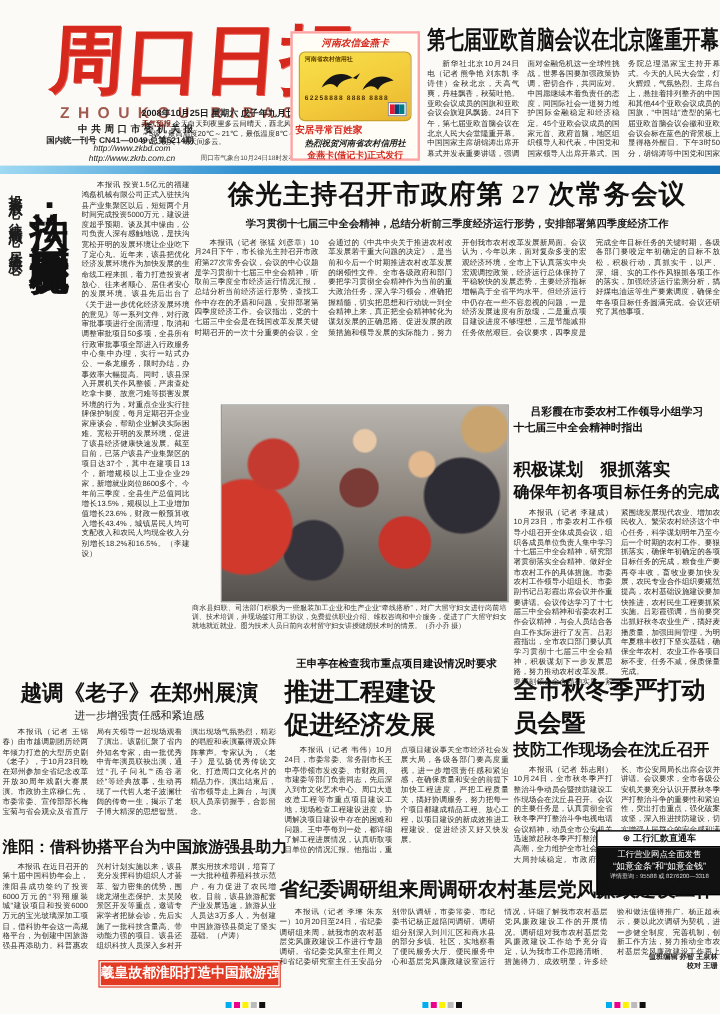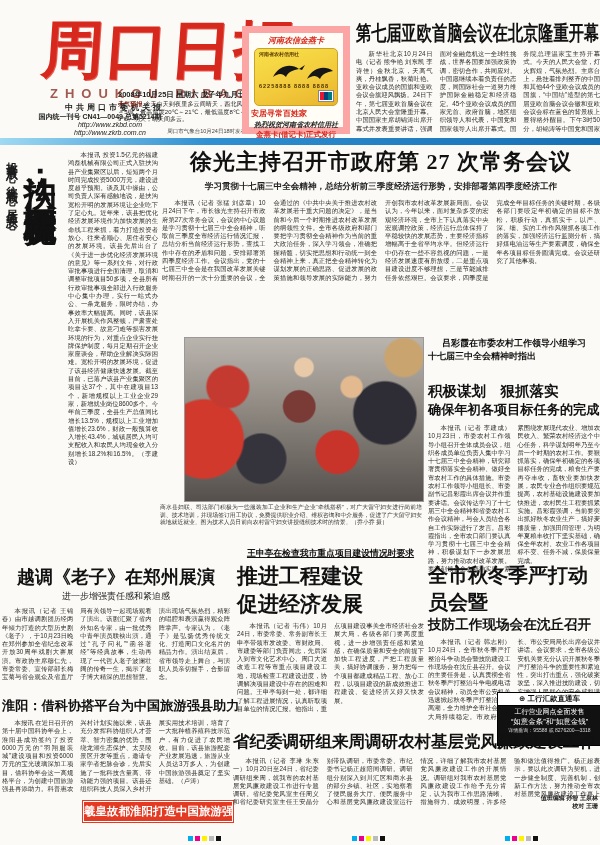--- a/index.html
+++ b/index.html
@@ -14,21 +14,21 @@
   .headline{font-weight:900;color:#111;letter-spacing:0;}
   .kicker{font-weight:bold;color:#111;}
   
   .brand{font-size:62px;font-weight:900;color:#d7281d;letter-spacing:2px;
          font-family:"Liberation Serif","DejaVu Serif",serif;transform:skewX(-4deg);
          text-shadow:1px 1px 0 #e8594f;white-space:nowrap;}
   .pinyin{font-size:13px;font-weight:bold;color:#a05a50;letter-spacing:7px;}
   .mast-small{font-size:7px;color:#222;}
   .blue-bar{background:linear-gradient(90deg,#9fd9f2 0%,#2f8fd0 35%,#156fb5 100%);}
   
-  .bankad{border:7px solid #fca5a5;background:#fffdf5;}
+  .bankad{border:2px solid #fca5a5;background:#fffdf5;}
   .card{background:linear-gradient(160deg,#f8e04a 0%,#f2c93a 60%,#e9b42e 100%);
         border-radius:5px;border:1px solid #c9a22a;position:relative;overflow:hidden;}
   .unionpay span{display:inline-block;width:4px;height:8px;}
   
   .vert{writing-mode:vertical-rl;text-orientation:upright;}
   
   .photo{background:
      radial-gradient(circle at 18% 30%,#c43a30 0 9%,transparent 10%),
      radial-gradient(circle at 8% 62%,#d0392c 0 16%,transparent 17%),
      radial-gradient(circle at 50% 18%,#e8c9a8 0 5%,transparent 6%),
@@ -129,21 +129,21 @@
     <div style="font-size:5px;color:#ddd;">详情垂询：95588 或 8276200—3318</div>
   </div>
 
   <div class="abs" style="left:2px;top:565px;width:228px;height:128px;">
     <div class="headline serif" style="font-size:18px;text-align:center;">越调《老子》在郑州展演</div>
     <div style="font-size:9px;text-align:center;margin-top:1px;">进一步增强责任感和紧迫感</div>
     <div class="tiny cols3" style="margin-top:4px;height:88px;">本报讯（记者 王锦春）由市越调剧团历经两年倾力打造的大型历史剧《老子》，于10月23日晚在郑州参加全省纪念改革开放30周年戏剧大赛展演。市政协主席穆仁先，市委常委、宣传部部长梅宝菊与省会观众及省直厅局有关领导一起现场观看了演出。该剧汇聚了省内外知名专家，由一批优秀中青年演员联袂出演，通过“孔子问礼”“函谷著经”等经典故事，生动再现了一代哲人老子波澜壮阔的传奇一生，揭示了老子博大精深的思想智慧。演出现场气氛热烈，精彩的唱腔和表演赢得观众阵阵掌声。专家认为，《老子》是弘扬优秀传统文化、打造周口文化名片的精品力作。演出结束后，省市领导走上舞台，与演职人员亲切握手，合影留念。</div>
   </div>
 
   <div class="abs" style="left:237px;top:548px;width:187px;height:182px;">
-    <div class="kicker" style="font-size:8.8px;text-align:center;text-decoration:underline;">王申亭在检查我市重点项目建设情况时要求</div>
+    <div class="kicker" style="font-size:8.8px;text-align:center;">王申亭在检查我市重点项目建设情况时要求</div>
     <div class="headline serif" style="font-size:21px;margin-top:2px;">推进工程建设</div>
     <div class="headline serif" style="font-size:21px;">促进经济发展</div>
     <div class="tiny cols2" style="margin-top:4px;height:100px;">本报讯（记者 韦伟）10月24日，市委常委、常务副市长王申亭带领市发改委、市财政局、市建委等部门负责同志，先后深入到市文化艺术中心、周口大道改造工程等市重点项目建设工地，现场检查工程建设进度，协调解决项目建设中存在的困难和问题。王申亭每到一处，都详细了解工程进展情况，认真听取项目单位的情况汇报。他指出，重点项目建设事关全市经济社会发展大局，各级各部门要高度重视，进一步增强责任感和紧迫感，在确保质量和安全的前提下加快工程进度，严把工程质量关，搞好协调服务，努力把每一个项目都建成精品工程、放心工程，以项目建设的新成效推进工程建设、促进经济又好又快发展。</div>
   </div>
 
   <div class="abs" style="left:2px;top:697px;width:228px;height:126px;">
     <div class="headline serif" style="font-size:13.2px;text-align:center;white-space:nowrap;">淮阳：借科协搭平台为中国旅游强县助力</div>
     <div class="tiny cols3" style="margin-top:4px;height:80px;">本报讯 在近日召开的第十届中国科协年会上，淮阳县成功签约了投资6000万元的“羽翔服装城”建设项目和投资6000万元的宝光玻璃深加工项目，借科协年会这一高规格平台，为创建中国旅游强县再添助力。科普惠农兴村计划实施以来，该县充分发挥科协组织人才荟萃、智力密集的优势，围绕龙湖生态保护、太昊陵景区开发等重点，邀请专家学者把脉会诊，先后实施了一批科技含量高、带动能力强的项目。该县还组织科技人员深入乡村开展实用技术培训，培育了一大批种植养殖科技示范户，有力促进了农民增收。目前，该县旅游配套产业发展迅速，旅游从业人员达3万多人，为创建中国旅游强县奠定了坚实基础。（卢涛）</div>
   </div>
   <div class="abs redbanner" style="left:83px;top:801px;width:148px;height:19px;font-size:11.5px;line-height:19px;white-space:nowrap;overflow:hidden;">羲皇故都淮阳打造中国旅游强县</div>

